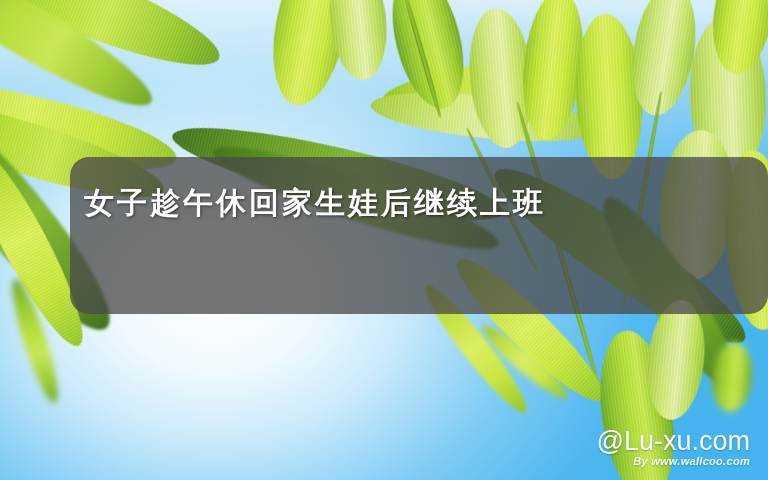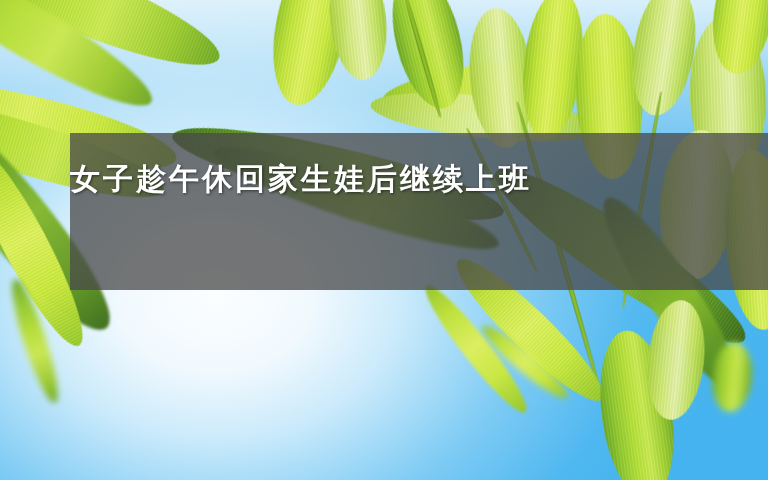--- a/index.html
+++ b/index.html
@@ -104,26 +104,27 @@
       rgba(150,196,44,0.95) 45%,
       rgba(104,158,30,0.95) 100%);
     border-radius: 40%;
     filter: blur(0.5px);
   }
 
   
   .caption-box {
     position: absolute;
     left: 70px;
-    top: 133px;
+    top: 157px;
     width: 698px;
     height: 157px;
     background: rgba(74,74,74,0.76);
     box-sizing: border-box;
-    padding: 14px 0 0 0;
+    padding: 14px 0 0 14px;
+    border-radius: 19px;
   }
   .caption-line {
     color: #ffffff;
     font-family: "DejaVu Serif", "Liberation Serif", serif;
     font-size: 30px;
     font-weight: 700;
     letter-spacing: 3px;
     line-height: 64px;
     white-space: nowrap;
     text-shadow: 1px 1px 3px rgba(0,0,0,0.55);
@@ -203,15 +204,17 @@
   <div class="leaf" style="left:602px; top:330px; width:70px; height:170px; transform:rotate(-8deg);"></div>
   <div class="leaf pale" style="left:648px; top:300px; width:56px; height:120px; transform:rotate(6deg);"></div>
   <div class="leaf bright softer" style="left:470px; top:352px; width:110px; height:20px; transform:rotate(40deg);"></div>
   <div class="leaf softer" style="left:712px; top:342px; width:40px; height:70px; transform:rotate(5deg);"></div>
 
   <div class="caption-box">
     <div class="caption-line">女子趁午休回家生娃后继续上班</div>
   </div>
 
   <div class="watermark">
+    <div class="wm-main">@Lu-xu.com</div>
+    <div class="wm-sub">By www.wallcoo.com</div>
   </div>
 
 </div>
 
 </body></html>

